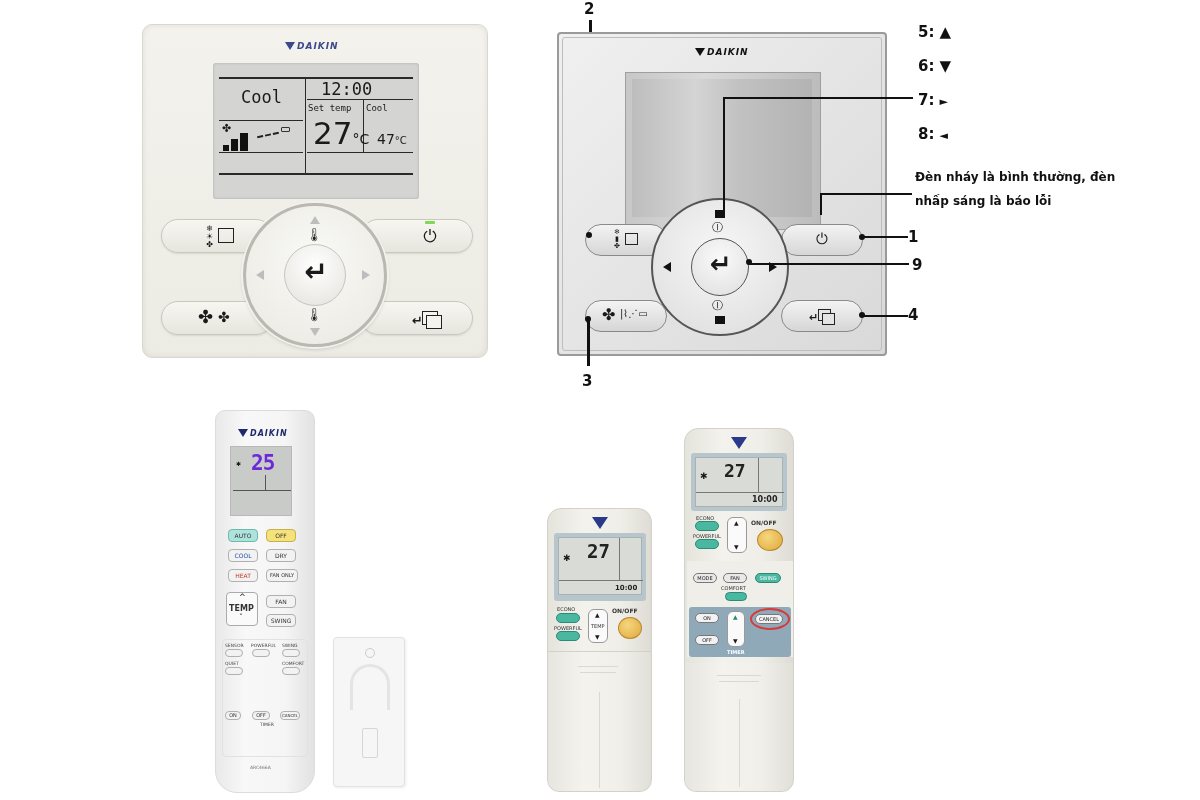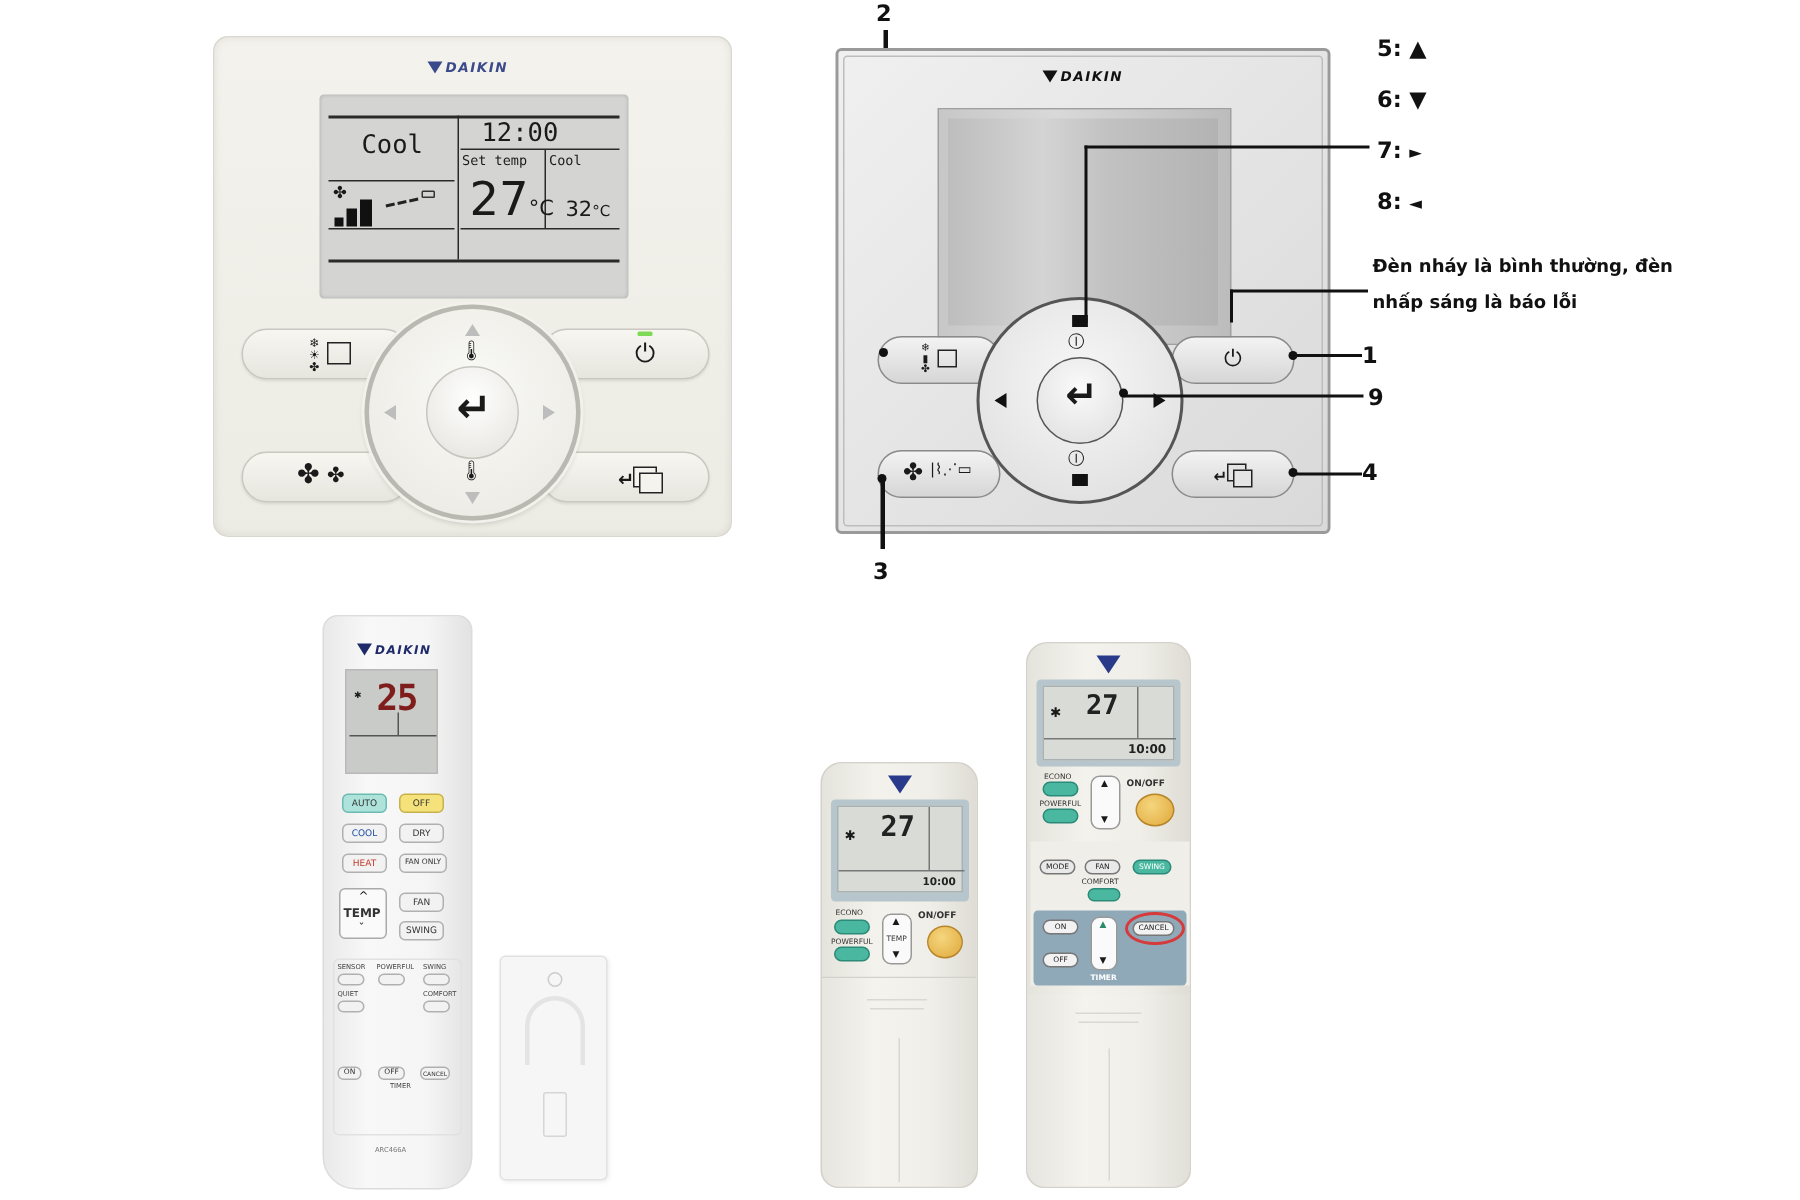--- a/index.html
+++ b/index.html
@@ -74,21 +74,21 @@
     <div class="lcd-line" style="left:6px;top:110px;width:194px;height:2px;"></div>
 
     <div class="lcd-text" style="left:28px;top:24px;font-size:17px;">Cool</div>
     <div class="lcd-text" style="left:108px;top:16px;font-size:17px;">12:00</div>
     <div class="lcd-text" style="left:95px;top:40px;font-size:9px;">Set temp</div>
     <div class="lcd-text" style="left:153px;top:40px;font-size:9px;">Cool</div>
     <div class="abs" style="left:100px;top:52px;">
       <span class="lcd-text" style="position:static;font-family:'DejaVu Sans',sans-serif;font-size:31px;">27</span><span class="lcd-text" style="position:static;font-family:'DejaVu Sans',sans-serif;font-size:14px;">°C</span>
     </div>
     <div class="abs" style="left:164px;top:66px;">
-      <span class="lcd-text" style="position:static;font-family:'DejaVu Sans',sans-serif;font-size:14px;">32</span><span class="lcd-text" style="position:static;font-family:'DejaVu Sans',sans-serif;font-size:10px;">°C</span>
+      <span class="lcd-text" style="position:static;font-family:'DejaVu Sans',sans-serif;font-size:14px;">47</span><span class="lcd-text" style="position:static;font-family:'DejaVu Sans',sans-serif;font-size:10px;">°C</span>
     </div>
 
     <div class="ico" style="left:9px;top:60px;font-size:11px;">✤</div>
     <div class="bar" style="left:10px;top:82px;width:6px;height:6px;"></div>
     <div class="bar" style="left:18px;top:76px;width:7px;height:12px;"></div>
     <div class="bar" style="left:27px;top:70px;width:8px;height:18px;"></div>
     <div class="abs" style="left:44px;top:71px;width:22px;height:2px;border-top:2px dashed #222;transform:rotate(-12deg);"></div>
     <div class="abs" style="left:68px;top:64px;width:9px;height:5px;border:1px solid #333;border-radius:1px;"></div>
   </div>
 
@@ -188,21 +188,21 @@
   <div style="height:34px;"><span class="callout-num" style="position:static;">7:</span> <span class="callout-num" style="position:static;font-size:11px;">►</span></div>
   <div style="height:34px;"><span class="callout-num" style="position:static;">8:</span> <span class="callout-num" style="position:static;font-size:11px;">◄</span></div>
 </div>
 
 <div class="note" style="left:915px;top:165px;">Đèn nháy là bình thường, đèn</div>
 <div class="note" style="left:915px;top:189px;">nhấp sáng là báo lỗi</div>
 
 <div id="remoteC" class="abs">
   <div class="abs logo" style="left:22px;top:18px;font-size:8px;color:#1f2a6a;"><span class="mark" style="border-top-color:#1f2a6a;"></span><span>DAIKIN</span></div>
   <div class="lcdC">
-    <div class="abs" style="left:20px;top:4px;font-family:'DejaVu Sans Mono',monospace;font-size:24px;font-weight:bold;color:#7f1d1d;letter-spacing:-1px;">25</div>
+    <div class="abs" style="left:20px;top:4px;font-family:'DejaVu Sans Mono',monospace;font-size:21px;font-weight:bold;color:#6d28d9;letter-spacing:-1px;">25</div>
     <div class="abs" style="left:2px;top:43px;width:58px;height:1px;background:#555;"></div>
     <div class="abs" style="left:34px;top:28px;width:1px;height:15px;background:#555;"></div>
     <div class="ico" style="left:5px;top:14px;font-size:6px;">✱</div>
   </div>
   <div class="btnC" style="left:12px;top:118px;width:30px;background:#aee3dc;border-color:#6bbbb0;">AUTO</div>
   <div class="btnC" style="left:50px;top:118px;width:30px;background:#f5e27a;border-color:#c8b14a;">OFF</div>
   <div class="btnC" style="left:12px;top:138px;width:30px;color:#1f4fa0;">COOL</div>
   <div class="btnC" style="left:50px;top:138px;width:30px;">DRY</div>
   <div class="btnC" style="left:12px;top:158px;width:30px;color:#c0392b;">HEAT</div>
   <div class="btnC" style="left:50px;top:158px;width:32px;font-size:5px;">FAN ONLY</div>

